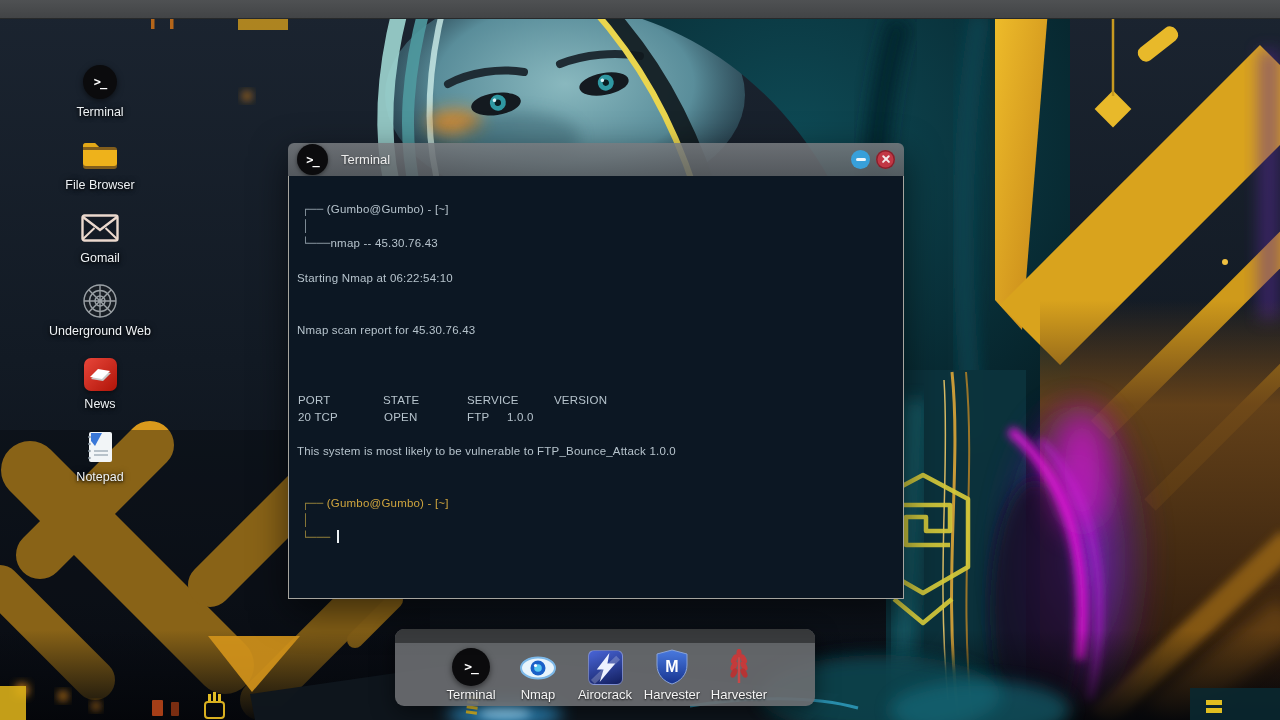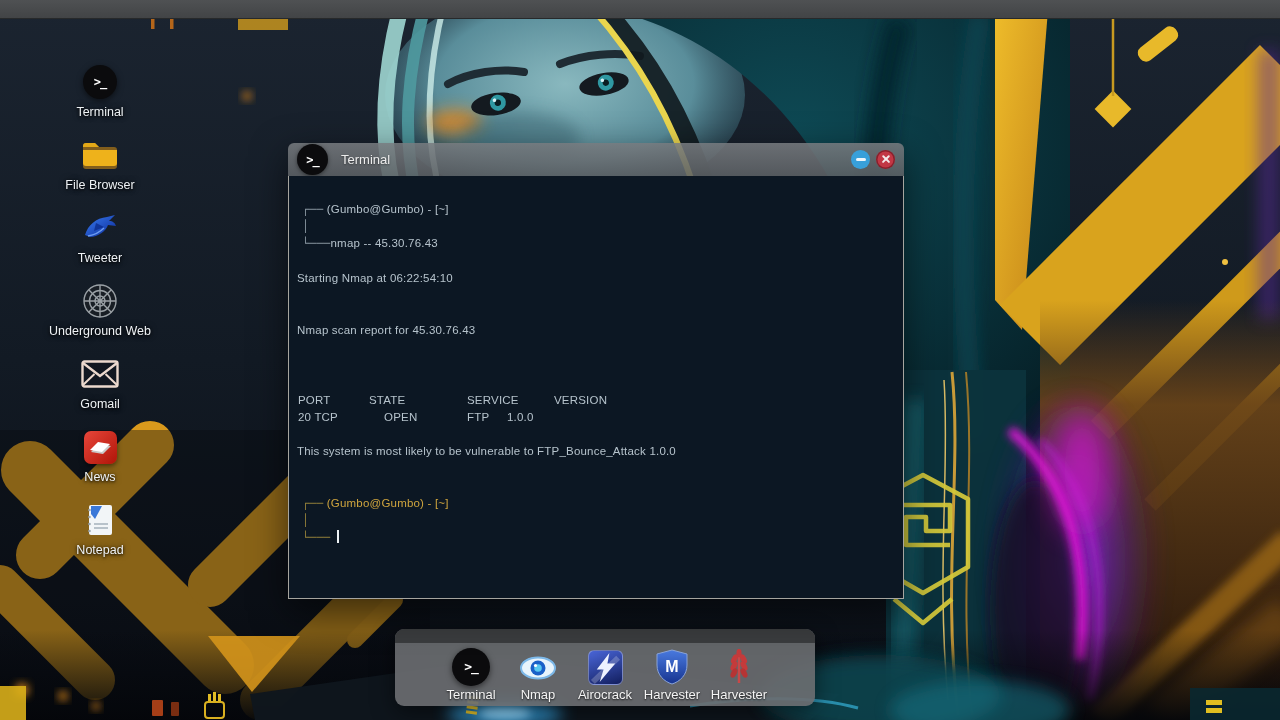--- a/index.html
+++ b/index.html
@@ -287,60 +287,44 @@
     <div class="iwrap">
       <svg width="38" height="30" viewBox="0 0 38 30">
         <path d="M2,6 a3,3 0 0 1 3,-3 h9 l4,4 h15 a3,3 0 0 1 3,3 v16 a3,3 0 0 1 -3,3 h-28 a3,3 0 0 1 -3,-3 Z" fill="#c9881299"></path>
         <path d="M2,10 h34 v13 a3,3 0 0 1 -3,3 h-28 a3,3 0 0 1 -3,-3 Z" fill="#eeb21b"></path>
         <path d="M2,6 a3,3 0 0 1 3,-3 h9 l4,4 h-16 Z" fill="#e3a817"></path>
       </svg>
     </div>
     <span class="dlabel">File Browser</span>
   </div>
 
-  <div class="dicon">
-    <div class="iwrap">
-      <svg width="36" height="30" viewBox="0 0 36 30">
-        <defs>
-            <linearGradient id="birdg" x1="0" y1="0" x2="1" y2="1">
-          <stop offset="0" stop-color="#3a7df0"></stop>
-              <stop offset="1" stop-color="#0b2a9a"></stop>
-        </linearGradient>
-          </defs>
-        <path d="M3,22 C6,12 14,5 25,4 L33,2 L27,8 C31,8 33,10 34,13 L26,12 C24,18 16,24 8,24 Z" fill="url(#birdg)"></path>
-        <path d="M14,10 L22,14 L12,18 Z" fill="#0a2a8a" opacity="0.75"></path>
-        <path d="M6,23 C12,22 18,19 22,15" stroke="#7fb0ff" stroke-width="1.4" fill="none" opacity="0.8"></path>
+
+  <div class="dicon">
+    <div class="iwrap">
+      <svg width="38" height="28" viewBox="0 0 38 28">
+        <rect x="1.5" y="1.5" width="35" height="25" rx="2" stroke="#ecd9ce" stroke-width="2.4" fill="rgba(18,20,26,0.25)"></rect>
+        <path d="M2,3 L19,16 L36,3" stroke="#ecd9ce" stroke-width="2.4" fill="none"></path>
+        <path d="M2,25 L13.5,14 M36,25 L24.5,14" stroke="#ecd9ce" stroke-width="2" fill="none"></path>
       </svg>
     </div>
-    <span class="dlabel">Tweeter</span>
+    <span class="dlabel">Gomail</span>
   </div>
 
   <div class="dicon">
     <div class="iwrap">
       <svg width="36" height="36" viewBox="0 0 36 36">
         <g stroke="#9aa0a5" stroke-width="1.4" fill="rgba(30,32,36,0.55)">
           <circle cx="18" cy="18" r="16"></circle>
             <circle cx="18" cy="18" r="10.5" fill="none"></circle>
             <circle cx="18" cy="18" r="5" fill="none"></circle>
           <path d="M18,2 V34 M2,18 H34 M6.7,6.7 L29.3,29.3 M6.7,29.3 L29.3,6.7" fill="none"></path>
         </g>
       </svg>
     </div>
     <span class="dlabel">Underground Web</span>
-  </div>
-
-  <div class="dicon">
-    <div class="iwrap">
-      <svg width="38" height="28" viewBox="0 0 38 28">
-        <rect x="1.5" y="1.5" width="35" height="25" rx="2" stroke="#ecd9ce" stroke-width="2.4" fill="rgba(18,20,26,0.25)"></rect>
-        <path d="M2,3 L19,16 L36,3" stroke="#ecd9ce" stroke-width="2.4" fill="none"></path>
-        <path d="M2,25 L13.5,14 M36,25 L24.5,14" stroke="#ecd9ce" stroke-width="2" fill="none"></path>
-      </svg>
-    </div>
-    <span class="dlabel">Gomail</span>
   </div>
 
   <div class="dicon">
     <div class="iwrap">
       <div class="news-tile">
         <svg width="33" height="33" viewBox="0 0 33 33">
           <polygon points="7,21 15,13 27,15 19,23" fill="#c9c9c9"></polygon>
           <polygon points="6,19 14,11 26,13 18,21" fill="#ffffff"></polygon>
         </svg>
       </div>
@@ -380,21 +364,21 @@
   <div class="term-body">
     <div class="tline indent" style="top:25px"><span class="tree">┌──</span> <span>(Gumbo@Gumbo) - [~]</span></div>
     <div class="tline indent" style="top:42px"><span class="tree">│</span></div>
     <div class="tline indent" style="top:59px"><span class="tree">└───</span><span>nmap -- 45.30.76.43</span></div>
 
     <div class="tline" style="top:94px">Starting Nmap at 06:22:54:10</div>
     <div class="tline" style="top:146px">Nmap scan report for 45.30.76.43</div>
 
     <div class="tline" style="top:216px">
       <span class="tcell" style="left:1px">PORT</span>
-      <span class="tcell" style="left:72px">STATE</span>
+      <span class="tcell" style="left:86px">STATE</span>
       <span class="tcell" style="left:170px">SERVICE</span>
       <span class="tcell" style="left:257px">VERSION</span>
     </div>
     <div class="tline" style="top:233px">
       <span class="tcell" style="left:1px">20 TCP</span>
       <span class="tcell" style="left:87px">OPEN</span>
       <span class="tcell" style="left:170px">FTP</span>
       <span class="tcell" style="left:210px">1.0.0</span>
     </div>
 

